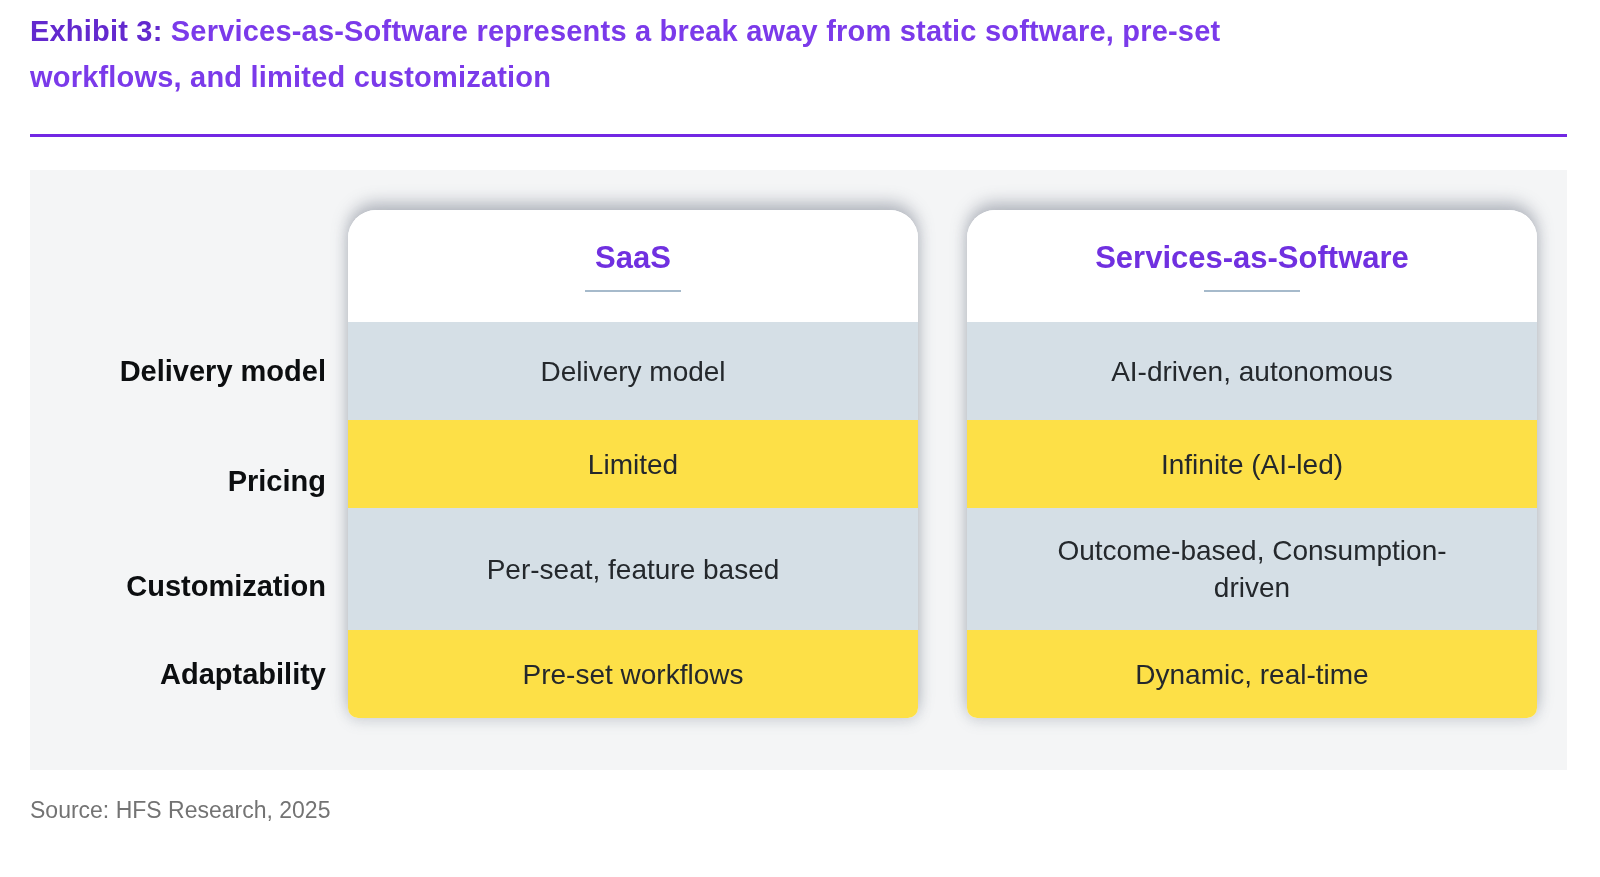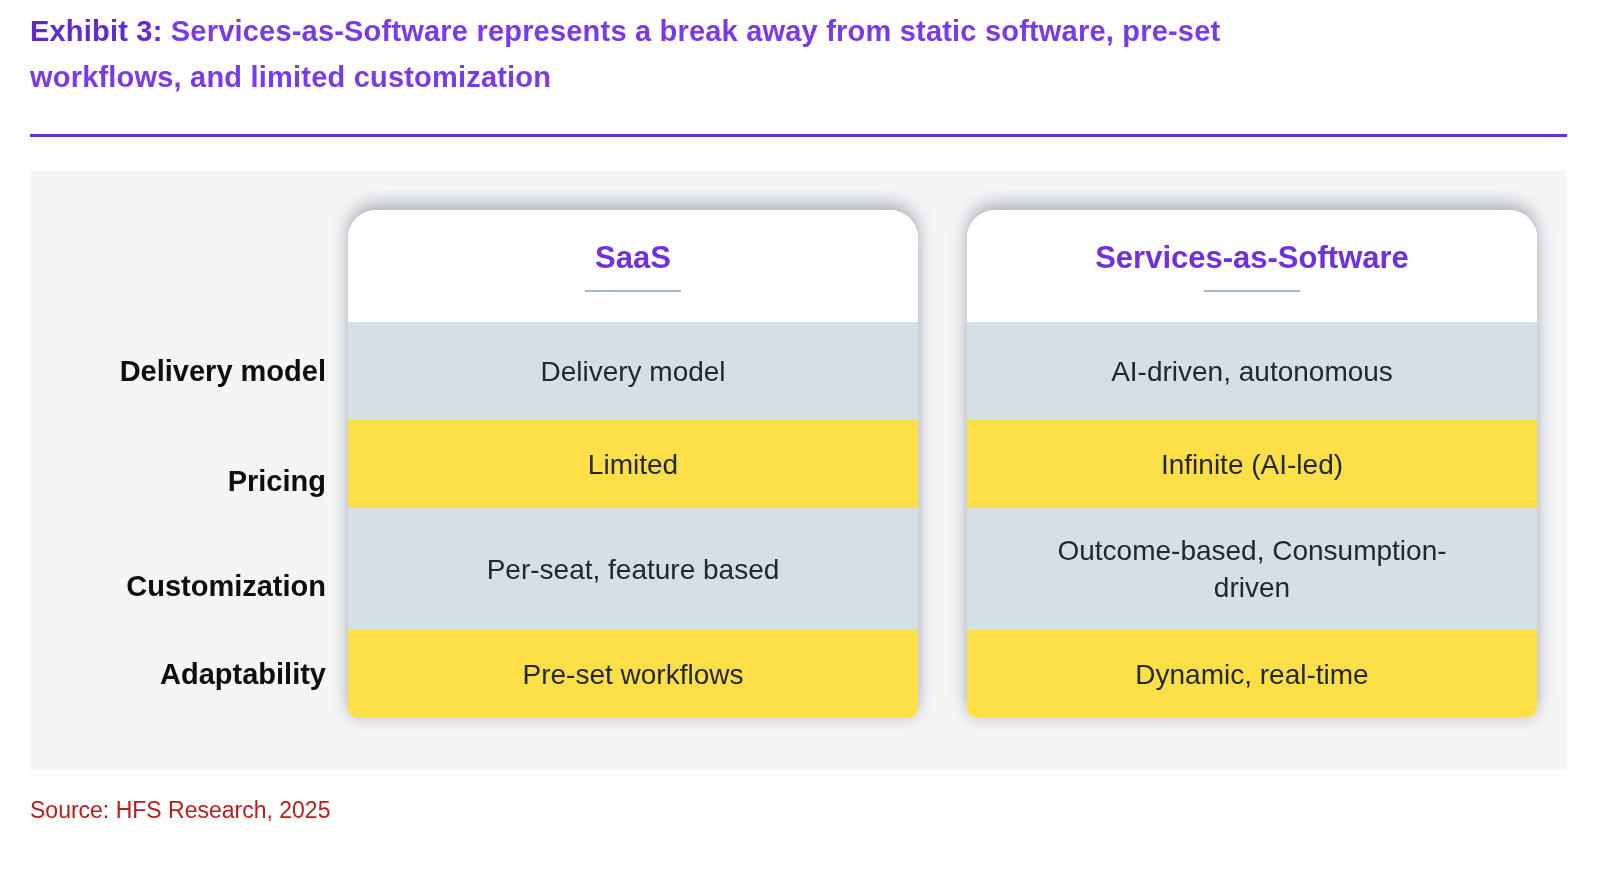--- a/index.html
+++ b/index.html
@@ -40,21 +40,21 @@
   .row { display:flex; align-items:center; justify-content:center; text-align:center;
          width:100%; padding:0 80px; font-size:28px; line-height:37px; color:#24282C; }
   .row-alt  { background:#D5DFE6; }
   .row-base { background:#fde047; }
   .rh1 { height:98px; }
   .rh2 { height:88px; }
   .rh3 { height:122px; }
   .rh4 { height:88px; }
 
   
-  .source { position:absolute; left:30px; top:797px; font-size:23px; color:#b91c1c; }
+  .source { position:absolute; left:30px; top:797px; font-size:23px; color:#737373; }
 </style>
 </head>
 <body>
 
 <div class="stage">
 
   <h1 class="title">
     <div><span class="t-prefix">Exhibit 3:</span> <span class="t-main">Services-as-Software represents a break away from static software, pre-set</span></div>
     <div class="t-main">workflows, and limited customization</div>
   </h1>

